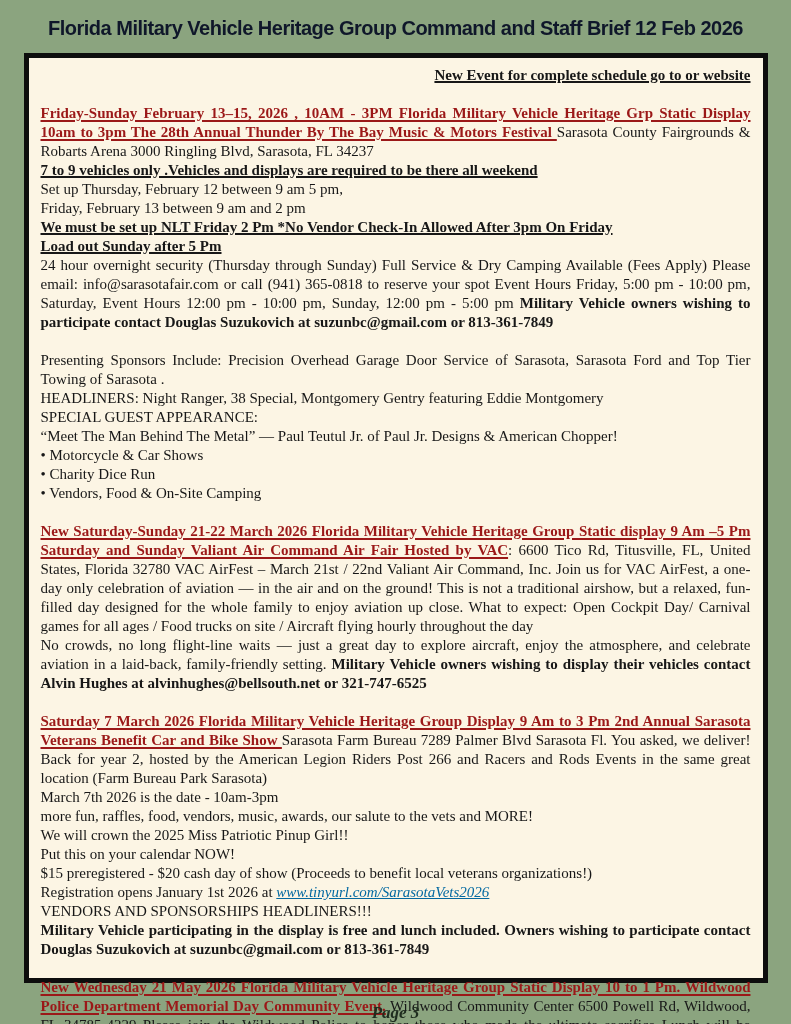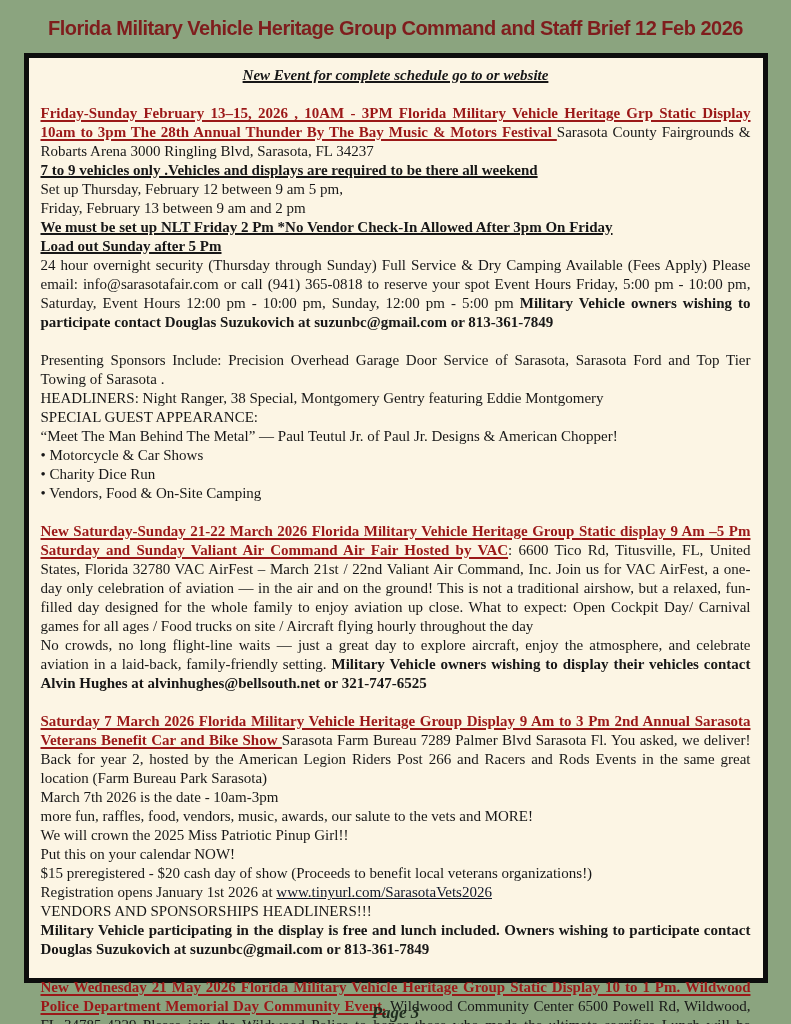--- a/index.html
+++ b/index.html
@@ -11,62 +11,62 @@
     overflow:hidden;
   }
   .page-title{
     margin:0;
     padding:17px 8px 0 8px;
     text-align:center;
     font-family:"Liberation Sans","DejaVu Sans",sans-serif;
     font-weight:bold;
     font-size:20px;
     letter-spacing:-0.5px;
-    color:#7f1d1d;
+    color:#0f172a;
     white-space:nowrap;
   }
   .paper{
     box-sizing:border-box;
     width:744px;
     height:930px;
     margin:13px auto 0 auto;
     background:#fcf5e4;
     border:5px solid #0d0d0d;
     padding:8px 12px 6px 12px;
     font-size:15px;
     line-height:19px;
   }
   .paper p{margin:0;}
   .just{text-align:justify;}
   .gap{height:19px;}
   .banner{
-    text-align:center;
+    text-align:right;
     font-weight:bold;
     text-decoration:underline;
     text-decoration-thickness:1.5px;
-    font-style:italic;
   }
   .red-head{
     color:#9b1818;
     font-weight:bold;
     text-decoration:underline;
     text-decoration-color:#9b1818;
     text-decoration-thickness:2px;
     text-underline-offset:2px;
   }
   .rule{
     font-weight:bold;
     text-decoration:underline;
     text-decoration-thickness:1.5px;
   }
   .bold{font-weight:bold;}
   .link{
-    color:#0f172a;
+    color:#0369a1;
     text-decoration:underline;
     cursor:pointer;
+    font-style:italic;
   }
   .page-footer{
     text-align:center;
     font-weight:bold;
     font-style:italic;
     font-size:17px;
     color:#1f2d1f;
     margin-top:20px;
   }
 </style>

